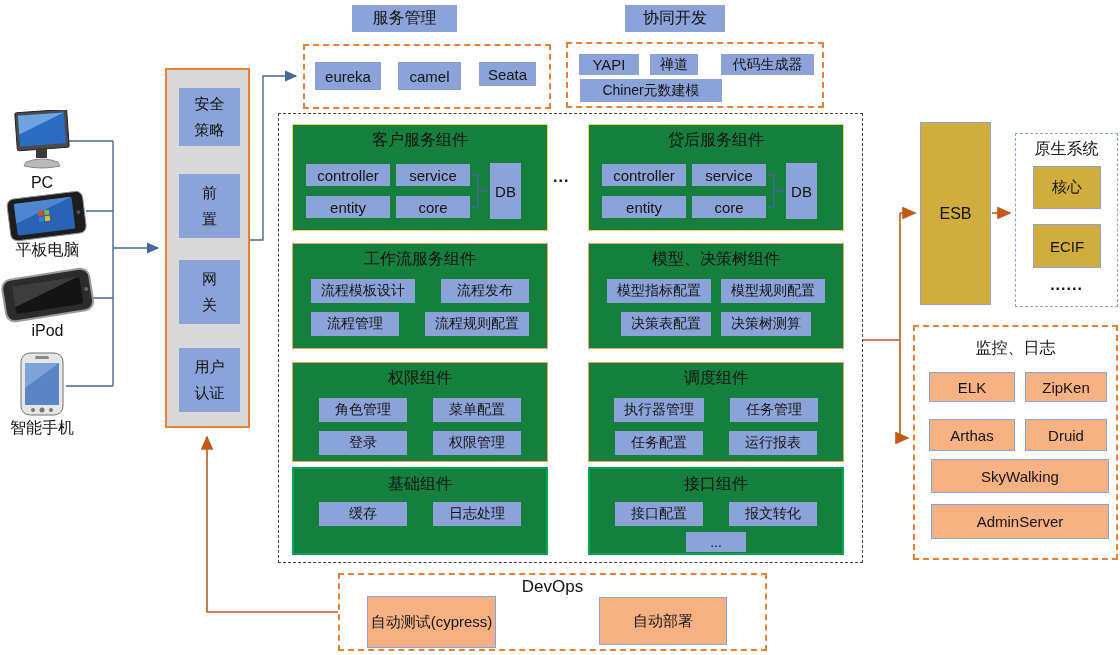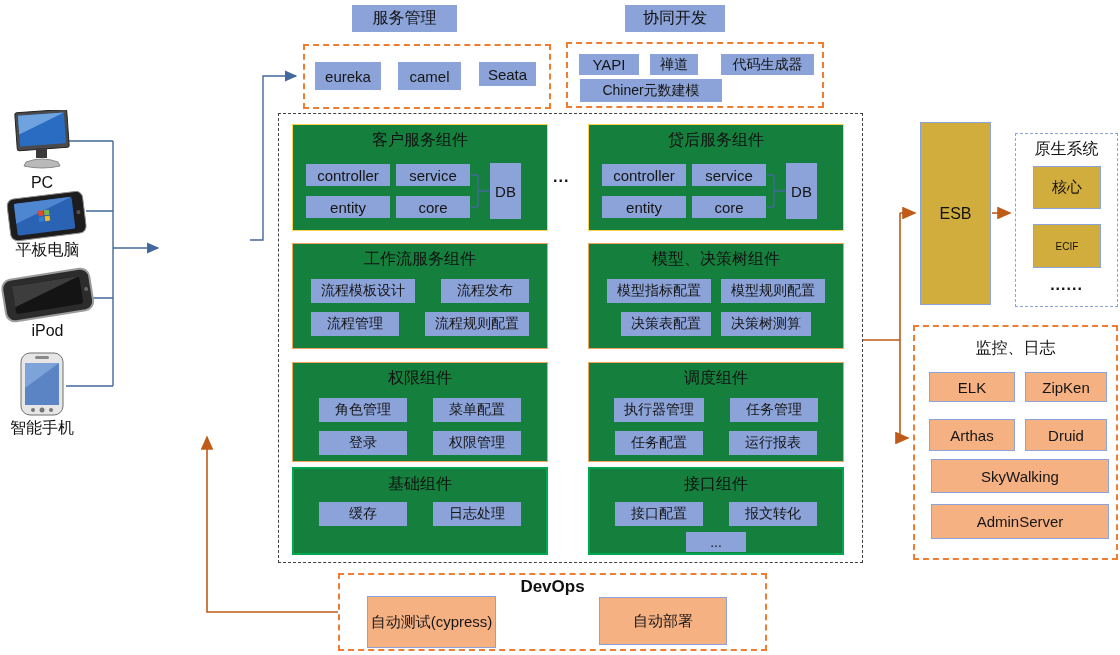--- a/index.html
+++ b/index.html
@@ -95,20 +95,38 @@
       <rect x="7" y="11" width="34" height="42" fill="#5b84c4"></rect>
       <polygon points="7,11 41,11 7,36" fill="#7da3d8"></polygon>
       <rect x="17" y="4" width="14" height="3" rx="1.5" fill="#8a8a8a"></rect>
       <circle cx="15" cy="58" r="2" fill="#777"></circle>
       <circle cx="24" cy="58" r="2.5" fill="#777"></circle>
       <circle cx="33" cy="58" r="2" fill="#777"></circle>
     </svg>
   </div>
   <div class="abs dev-label" style="left:0;top:418px;width:84px">智能手机</div>
 
+  <div class="abs" style="left:165px;top:68px;width:85px;height:360px;background:var(--gray-fill);border:2px solid var(--orange-border)">
+    <div class="gchip" style="top:18px;height:58px">
+      <span>安全</span>
+      <span>策略</span>
+    </div>
+    <div class="gchip" style="top:104px;height:64px">
+      <span>前</span>
+      <span>置</span>
+    </div>
+    <div class="gchip" style="top:190px;height:64px">
+      <span>网</span>
+      <span>关</span>
+    </div>
+    <div class="gchip" style="top:278px;height:64px">
+      <span>用户</span>
+      <span>认证</span>
+    </div>
+  </div>
 
   <div class="abs title-chip" style="left:352px;top:5px;width:105px;height:27px">服务管理</div>
   <div class="abs dashed-orange" style="left:303px;top:44px;width:248px;height:65px">
     <div class="chip abs" style="left:10px;top:16px;width:66px;height:28px;font-size:15px">eureka</div>
     <div class="chip abs" style="left:93px;top:16px;width:63px;height:28px;font-size:15px">camel</div>
     <div class="chip abs" style="left:174px;top:16px;width:57px;height:24px;font-size:15px">Seata</div>
   </div>
 
   <div class="abs title-chip" style="left:625px;top:5px;width:100px;height:27px">协同开发</div>
   <div class="abs dashed-orange" style="left:566px;top:42px;width:258px;height:66px">
@@ -209,36 +227,36 @@
       <div class="chip chip2">报文转化</div>
     </div>
     <div class="chip" style="width:60px;height:20px;margin:6px auto 0">...</div>
   </div>
 
   <div class="abs gold" style="left:920px;top:122px;width:71px;height:183px;display:flex;align-items:center;justify-content:center;font-size:16px;color:#111">ESB</div>
 
   <div class="abs" style="left:1015px;top:133px;width:103px;height:174px;border:1.5px dashed var(--chip-blue)">
     <div class="ctitle">原生系统</div>
     <div class="gold abs" style="left:17px;top:32px;width:68px;height:43px;display:flex;align-items:center;justify-content:center;font-size:15px">核心</div>
-    <div class="gold abs" style="left:17px;top:90px;width:68px;height:44px;display:flex;align-items:center;justify-content:center;font-size:10px">ECIF</div>
+    <div class="gold abs" style="left:17px;top:90px;width:68px;height:44px;display:flex;align-items:center;justify-content:center;font-size:15px">ECIF</div>
     <div class="abs ellipsis" style="left:0;top:142px;width:100%;text-align:center">......</div>
   </div>
 
   <div class="abs" style="left:913px;top:325px;width:205px;height:235px;border:2px dashed var(--orange-border)">
     <div class="ctitle" style="padding-top:11px">监控、日志</div>
     <div class="chip salmon abs" style="left:14px;top:45px;width:86px;height:30px">ELK</div>
     <div class="chip salmon abs" style="left:110px;top:45px;width:82px;height:30px">ZipKen</div>
     <div class="chip salmon abs" style="left:14px;top:92px;width:86px;height:32px">Arthas</div>
     <div class="chip salmon abs" style="left:110px;top:92px;width:82px;height:32px">Druid</div>
     <div class="chip salmon abs" style="left:16px;top:132px;width:178px;height:34px">SkyWalking</div>
     <div class="chip salmon abs" style="left:16px;top:177px;width:178px;height:35px">AdminServer</div>
   </div>
 
   <div class="abs dashed-orange" style="left:338px;top:573px;width:429px;height:78px">
-    <div class="ctitle" style="font-size:17px;font-weight:700;padding-top:2px">DevOps</div>
+    <div class="ctitle" style="font-size:17px;font-weight:400;padding-top:2px">DevOps</div>
     <div class="chip salmon abs" style="left:27px;top:21px;width:129px;height:52px;line-height:24px">
       <span>自动测试</span>
       <span>(cypress)</span>
     </div>
     <div class="chip salmon abs" style="left:259px;top:22px;width:128px;height:48px">自动部署</div>
   </div>
 
 </div>
 
 </body></html>

